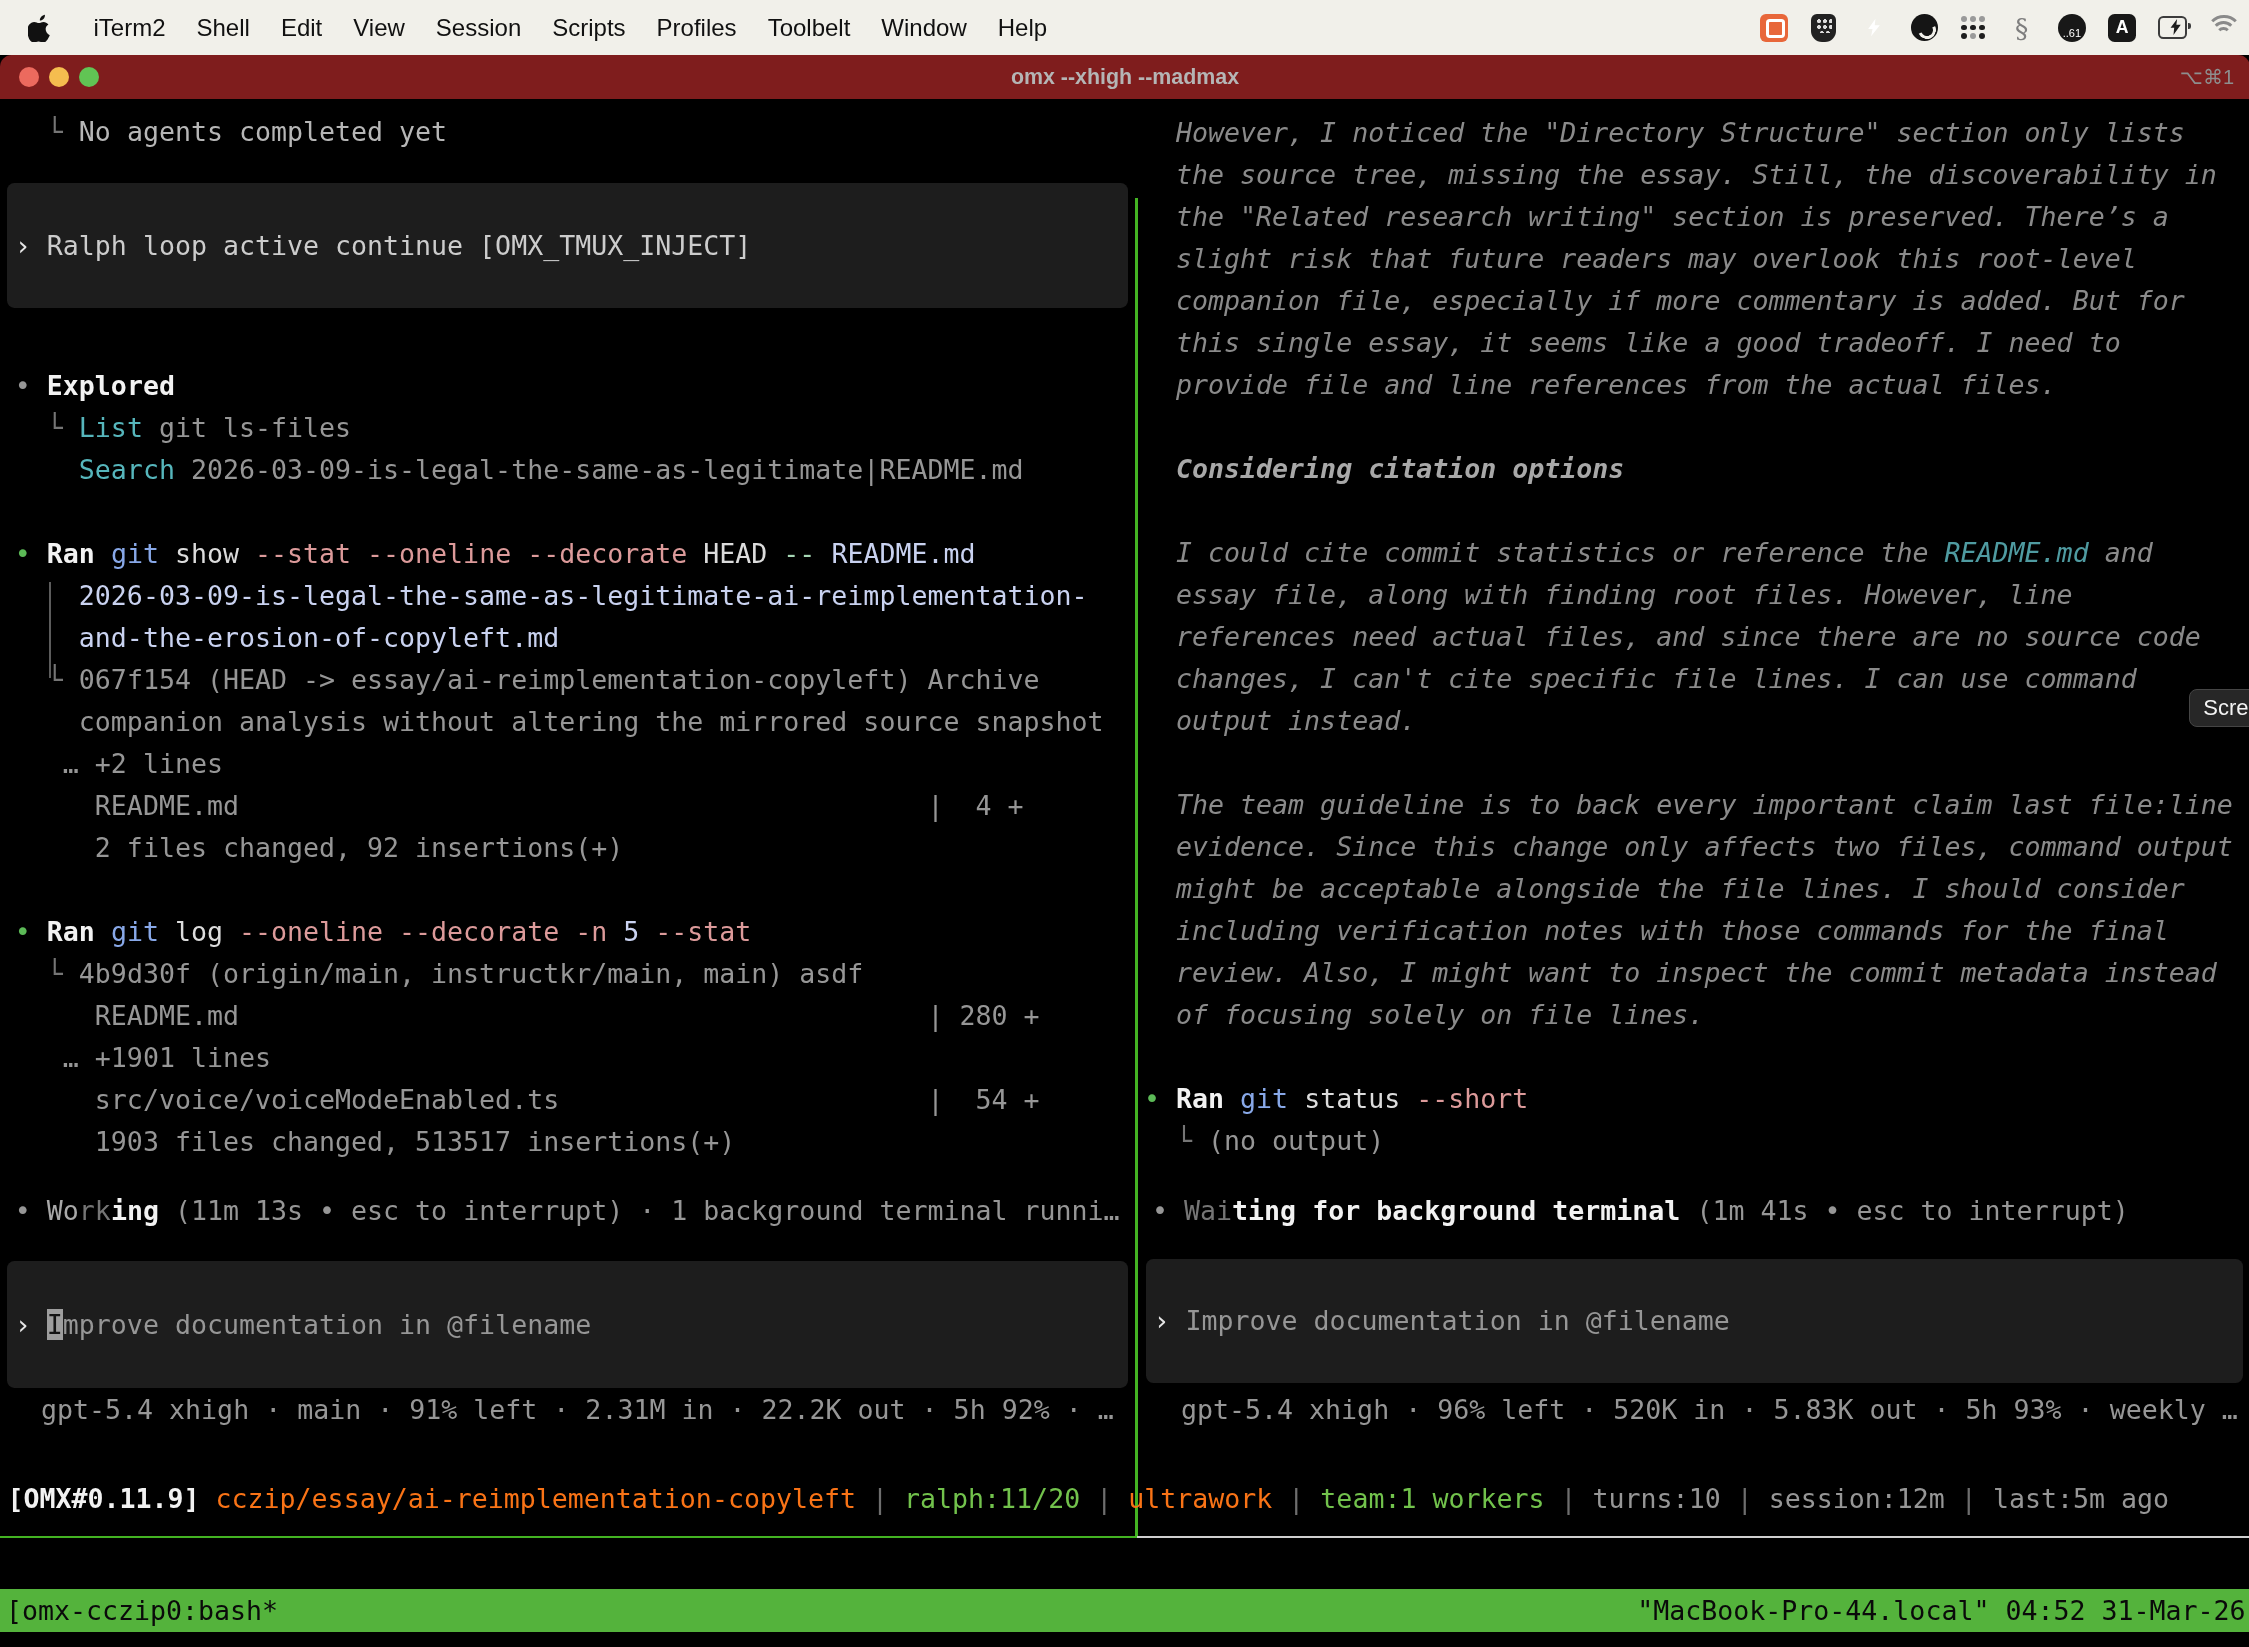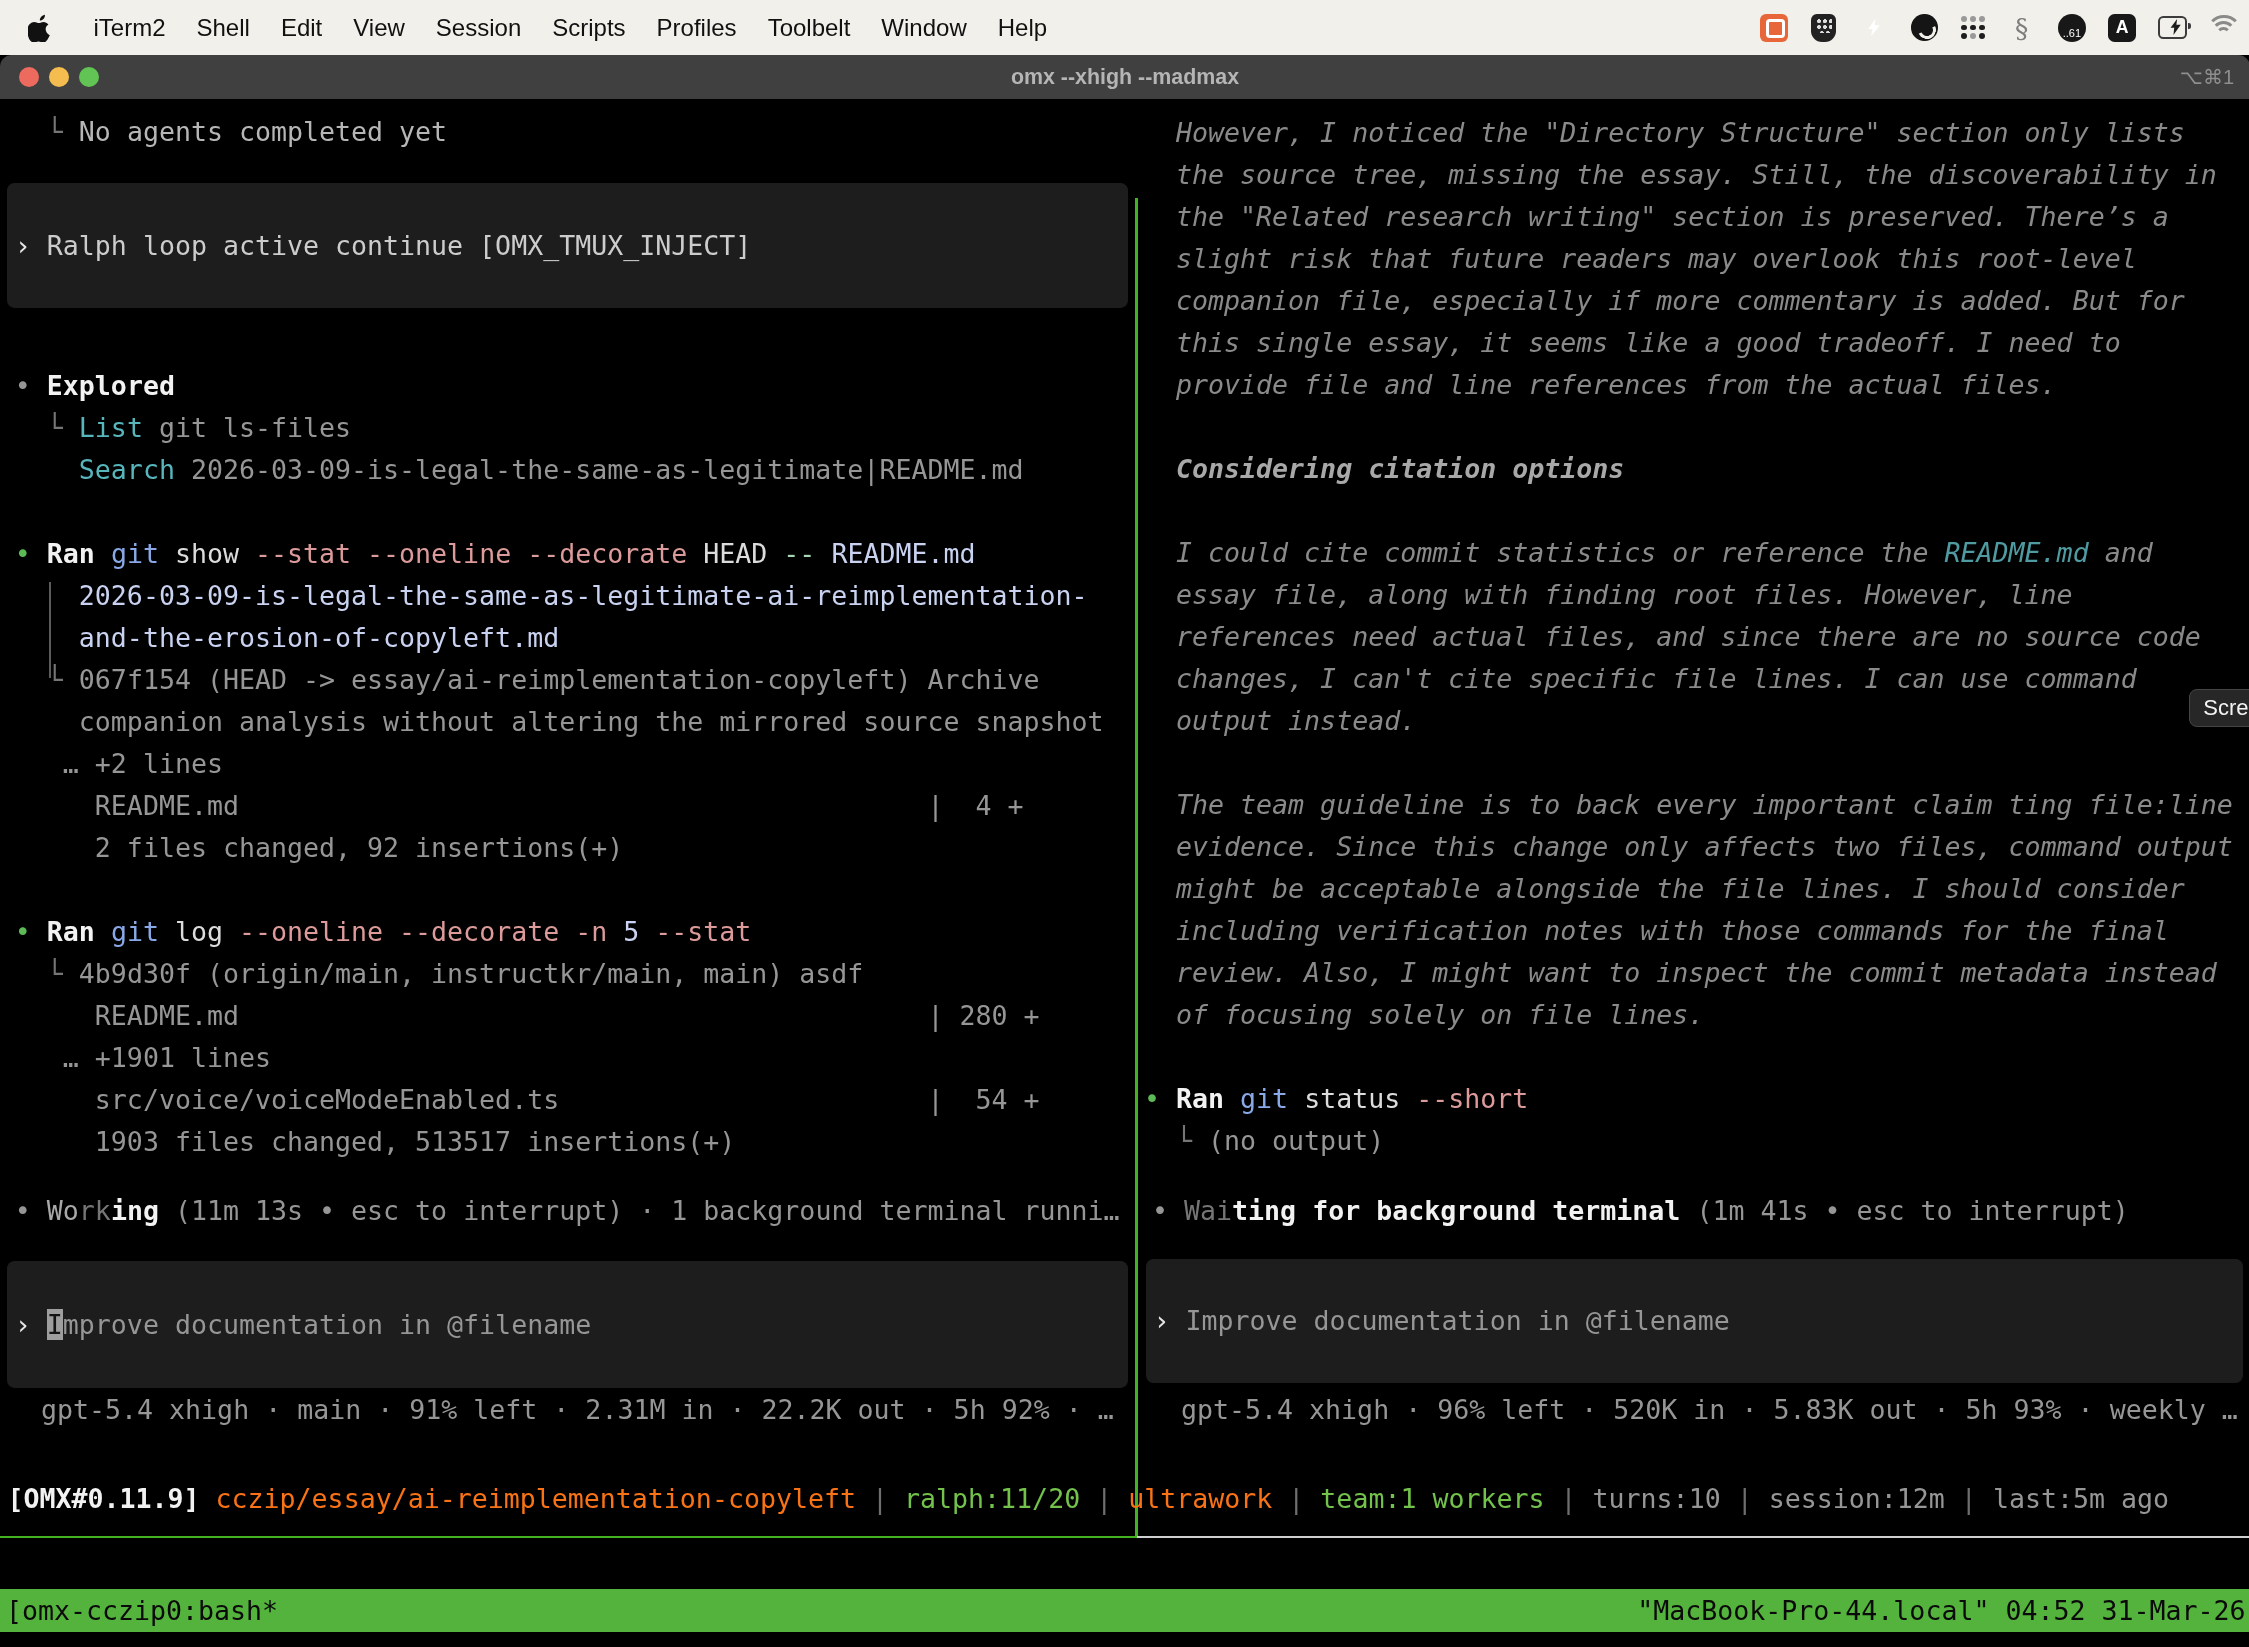--- a/index.html
+++ b/index.html
@@ -44,21 +44,21 @@
          font-size:17.7px;display:flex;align-items:center;justify-content:center;font-family:"Liberation Sans",sans-serif;}
   .ico-batt{position:relative;width:37px;height:19px;border:2.2px solid #3c3c3c;border-radius:5.2px;}
   .ico-batt::after{content:"";position:absolute;right:-5.9px;top:5.2px;width:3px;height:5.9px;background:#3c3c3c;border-radius:0 2.2px 2.2px 0;}
   .ico-batt svg{position:absolute;left:9.6px;top:0.7px;}
   .ico-wifi{position:relative;width:32px;height:25px;}
   .ico-wifi i{position:absolute;left:50%;border:3px solid transparent;border-top-color:#8a8a8a;border-radius:50%;}
   .w1{width:29.5px;height:29.5px;margin-left:-17.7px;top:0;}
   .w2{width:19px;height:19px;margin-left:-12.5px;top:5.9px;}
   .w3{width:8.9px;height:8.9px;margin-left:-7.4px;top:11.8px;}
   
-  #titlebar{position:absolute;left:0;top:55px;width:2250px;height:44px;background:#404040;
+  #titlebar{position:absolute;left:0;top:55px;width:2250px;height:44px;background:#7f1d1d;
             border-radius:11.8px 11.8px 0 0;font-family:"Liberation Sans",sans-serif;}
   .tl{position:absolute;top:11.8px;width:20px;height:20px;border-radius:50%;}
   #tl-close{left:18.5px;background:#ec6a5e;}
   #tl-min{left:49px;background:#f5bd4f;}
   #tl-zoom{left:79px;background:#61c454;}
   #win-title{position:absolute;left:0;right:0;top:0;height:44px;line-height:44px;text-align:center;
              color:#b5b5b5;font-size:21.4px;font-weight:bold;}
   #win-shortcut{position:absolute;right:16px;top:0;height:44px;line-height:44px;color:#8e8e8e;font-size:20px;}
   
   #terminal{position:absolute;left:0;top:99px;width:2250px;height:1549px;background:#000;padding-left:32px;}
@@ -227,21 +227,21 @@
           <div class="tline"><span class="seg seg-ital">  provide file and line references from the actual files.</span></div>
           <div class="tline"></div>
           <div class="tline"><span class="seg seg-bital">  Considering citation options</span></div>
           <div class="tline"></div>
           <div class="tline"><span class="seg seg-ital">  I could cite commit statistics or reference the </span><span class="seg seg-italteal">README.md</span><span class="seg seg-ital"> and</span></div>
           <div class="tline"><span class="seg seg-ital">  essay file, along with finding root files. However, line</span></div>
           <div class="tline"><span class="seg seg-ital">  references need actual files, and since there are no source code</span></div>
           <div class="tline"><span class="seg seg-ital">  changes, I can't cite specific file lines. I can use command</span></div>
           <div class="tline"><span class="seg seg-ital">  output instead.</span></div>
           <div class="tline"></div>
-          <div class="tline"><span class="seg seg-ital">  The team guideline is to back every important claim ting file:line</span></div>
+          <div class="tline"><span class="seg seg-ital">  The team guideline is to back every important claim last file:line</span></div>
           <div class="tline"><span class="seg seg-ital">  evidence. Since this change only affects two files, command output</span></div>
           <div class="tline"><span class="seg seg-ital">  might be acceptable alongside the file lines. I should consider</span></div>
           <div class="tline"><span class="seg seg-ital">  including verification notes with those commands for the final</span></div>
           <div class="tline"><span class="seg seg-ital">  review. Also, I might want to inspect the commit metadata instead</span></div>
           <div class="tline"><span class="seg seg-ital">  of focusing solely on file lines.</span></div>
           <div class="tline"></div>
           <div class="tline"><span class="seg seg-greenb">• </span><span class="seg seg-bw">Ran </span><span class="seg seg-blue">git </span><span class="seg seg-white">status </span><span class="seg seg-pink">--short</span></div>
           <div class="tline"><span class="seg seg-dim">  └ </span><span class="seg seg-gray">(no output)</span></div>
         </div>
 

